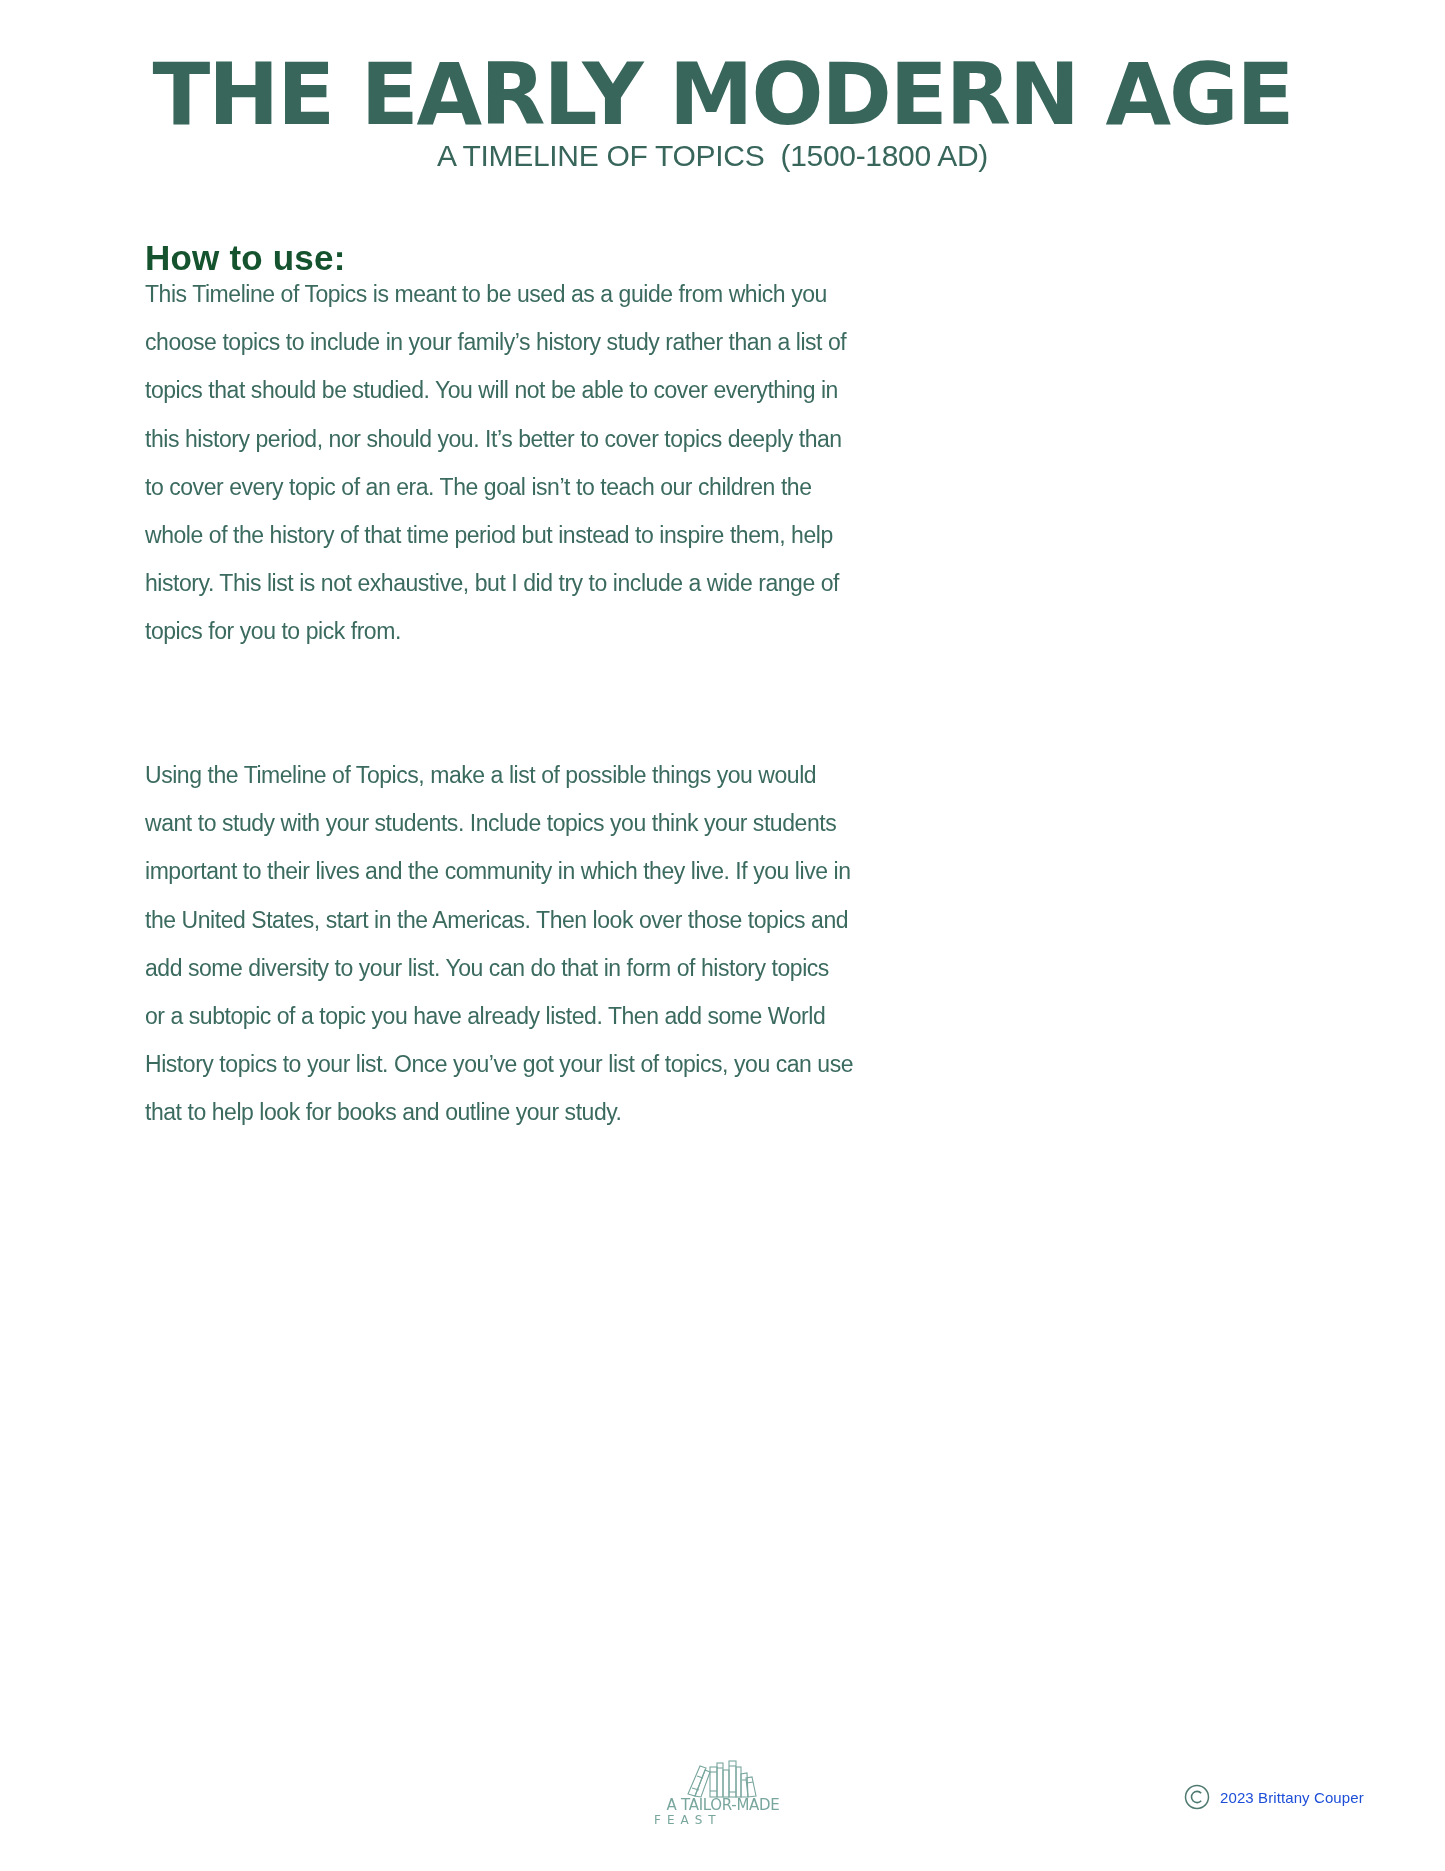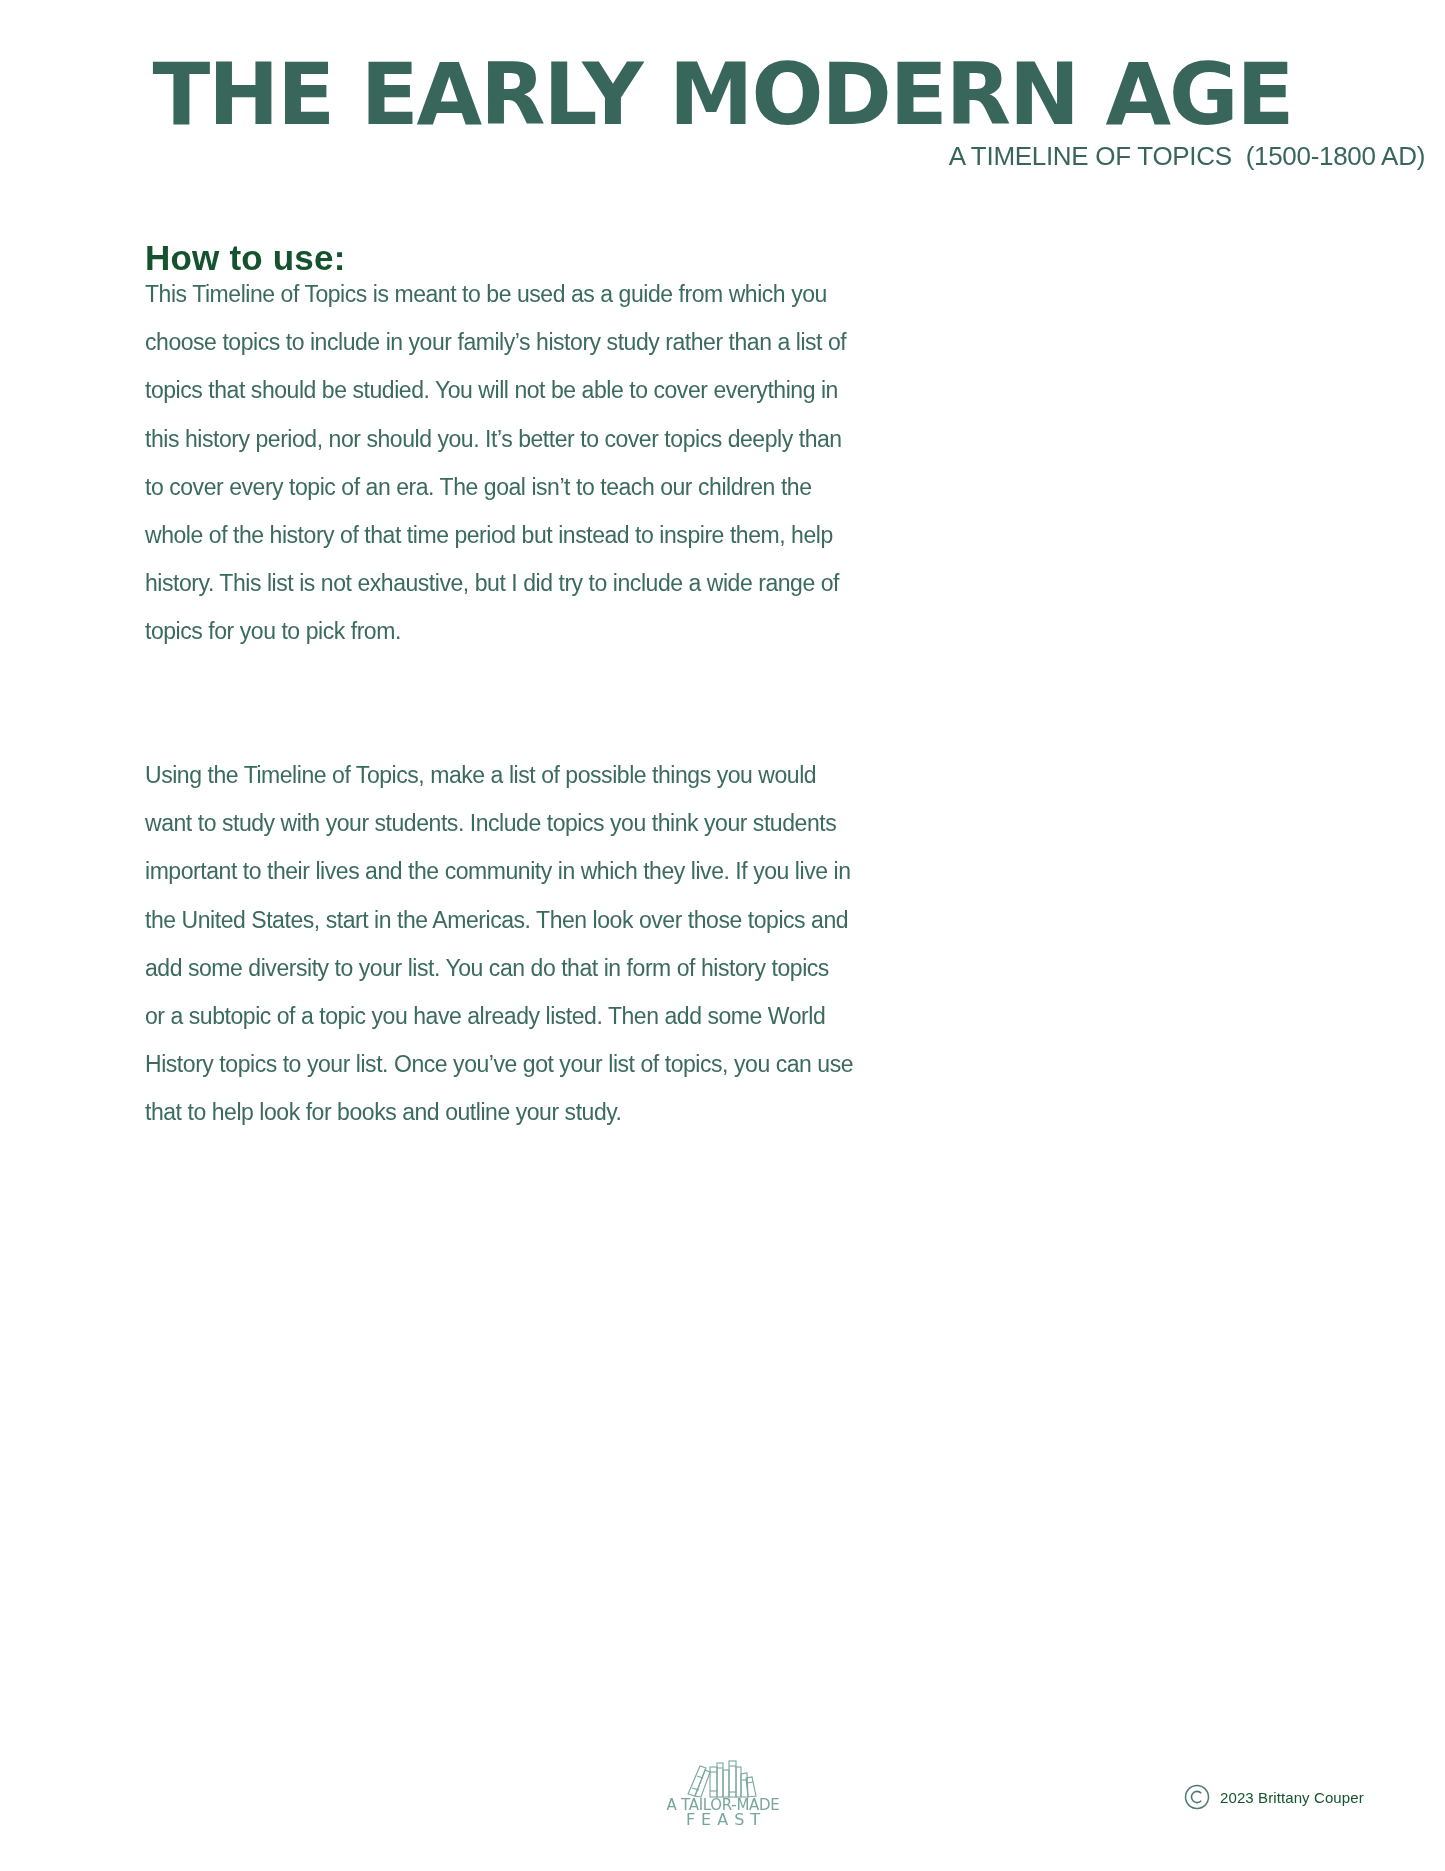--- a/index.html
+++ b/index.html
@@ -4,22 +4,22 @@
 <style>
   html, body { margin: 0; padding: 0; background: #ffffff; }
   body { width: 1445px; height: 1871px; position: relative; overflow: hidden; color: #38665b; }
   .title {
     position: absolute; left: 0; width: 1445px; top: 46px; text-align: center;
     font-family: "DejaVu Sans", sans-serif; font-weight: bold; font-size: 86px;
     line-height: 96px; letter-spacing: -2px; color: #38665b; white-space: nowrap;
     transform: scaleX(0.985);
   }
   .subtitle {
-    position: absolute; left: 0; width: 1425px; top: 139px; text-align: right;
-    font-family: "Liberation Sans", sans-serif; font-size: 26px; line-height: 34px;
+    position: absolute; left: 0; width: 1425px; top: 139px; text-align: center;
+    font-family: "Liberation Sans", sans-serif; font-size: 30px; line-height: 34px;
     color: #38665b; white-space: pre; letter-spacing: -0.3px;
   }
   .howto {
     position: absolute; left: 145px; top: 238px;
     font-family: "Liberation Sans", sans-serif; font-weight: bold; font-size: 35px;
     line-height: 40px; color: #14532d; letter-spacing: 0.2px;
   }
   .para { position: absolute; left: 145px; }
   .para1 { top: 270px; }
   .para2 { top: 751px; }
@@ -29,29 +29,29 @@
     font-weight: normal;
   }
   .logo { position: absolute; left: 648px; top: 1755px; width: 150px; height: 80px; }
   .logo svg { position: absolute; left: 38px; top: 3px; }
   .logo-name {
     position: absolute; left: 0; width: 150px; top: 42px; text-align: center;
     font-family: "DejaVu Sans", sans-serif; font-size: 15px; line-height: 16px;
     color: #78a69d; letter-spacing: -0.3px; font-weight: normal; white-space: nowrap;
   }
   .logo-sub {
-    position: absolute; left: 0; width: 150px; top: 58px; text-align: center;
-    font-family: "DejaVu Sans", sans-serif; font-size: 16px; line-height: 14px;
+    position: absolute; left: 0; width: 150px; top: 58px; 
+    font-family: "DejaVu Sans", sans-serif; font-size: 12px; line-height: 14px;
     color: #78a69d; letter-spacing: 6px; text-indent: 6px; white-space: nowrap;
   }
   .copyright { position: absolute; left: 1184px; top: 1784px; height: 26px; display: flex; align-items: center; }
   .copy-icon { width: 26px; height: 26px; display: block; }
   .copy-text {
     margin-left: 10px; font-family: "Liberation Sans", sans-serif; font-size: 15px;
-    color: #14532d; white-space: nowrap; letter-spacing: 0.1px;
+    color: #1d4ed8; white-space: nowrap; letter-spacing: 0.1px;
   }
 </style>
 </head>
 <body>
 
 <div>
   <h1 class="title" style="margin:0;">THE EARLY MODERN AGE</h1>
   <div class="subtitle">A TIMELINE OF TOPICS  (1500-1800 AD)</div>
 
   <div class="howto">How to use:</div>

